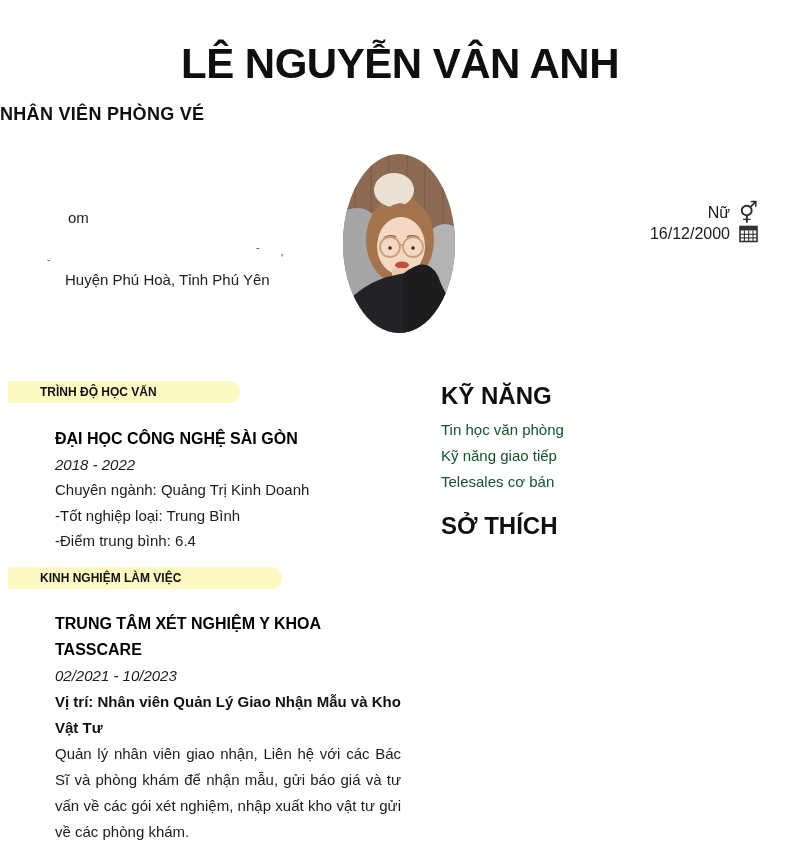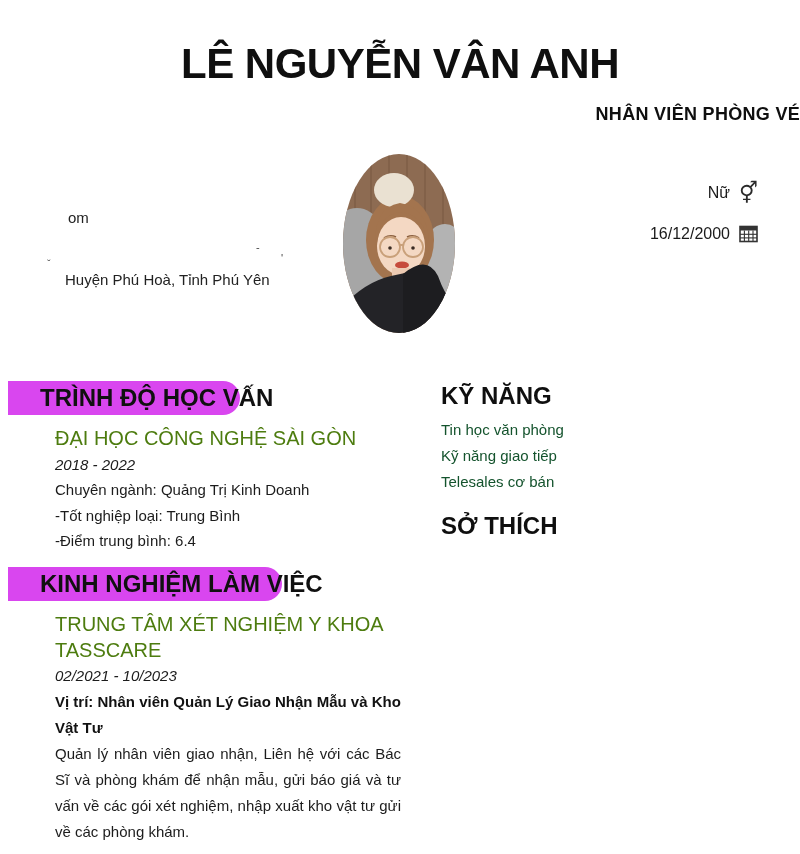--- a/index.html
+++ b/index.html
@@ -6,56 +6,56 @@
   .page {
     position:relative; width:800px; height:854px; background:#ffffff;
     font-family:"Liberation Sans","DejaVu Sans",sans-serif; color:#1e1e1e;
     overflow:hidden;
   }
   .name {
     position:absolute; top:40px; left:0; right:0; text-align:center;
     font-size:42px; font-weight:700; letter-spacing:-0.5px; color:#0f0f0f;
   }
   .jobtitle {
-    position:absolute; top:104px; left:0; right:0; text-align:right;
+    position:absolute; top:104px; left:0; right:0; text-align:left;
     font-size:18px; font-weight:700; letter-spacing:0.3px; color:#0f0f0f;
   }
   .photo {
     position:absolute; left:343px; top:154px; width:112px; height:179px;
     border-radius:50%; overflow:hidden;
   }
   .frag-om { position:absolute; left:68px; top:209px; font-size:15px; color:#222; }
   .addr    { position:absolute; left:65px; top:271px; font-size:15px; color:#222; }
   .art-1   { position:absolute; left:47px;  top:258px; font-size:11px; color:#444; }
   .art-2   { position:absolute; left:256px; top:241px; font-size:11px; color:#444; }
   .art-3   { position:absolute; left:281px; top:252px; font-size:11px; color:#444; }
   .row-gender, .row-dob {
     position:absolute; right:42px; display:flex; align-items:center; gap:9px;
     font-size:16px; font-weight:500; color:#1b1b1b;
   }
-  .row-gender { top:182px;margin-left:24px; }
+  .row-gender { top:202px;margin-left:24px; }
   .row-dob    { top:224px; }
   .gender-glyph { font-size:21px; line-height:21px; color:#2a2a2a; }
   .pill {
-    position:absolute; left:8px; height:34px; background:#d946ef;
+    position:absolute; left:8px; height:22px; background:#fef9c3;
     border-radius:0 18px 18px 0; display:flex; align-items:center;
     padding-left:32px; box-sizing:border-box;
-    font-size:24px; font-weight:700; color:#101010; white-space:nowrap;
+    font-size:12px; font-weight:700; color:#101010; white-space:nowrap;
   }
   .pill-edu { top:381px; width:232px; }
   .pill-exp { top:567px; width:274px; }
   .edu-block {
     position:absolute; left:55px; top:426px; width:350px;
     font-size:15px; line-height:25.5px; color:#1c1c1c;
   }
   .exp-block {
     position:absolute; left:55px; top:611px; width:346px;
     font-size:15px; line-height:26px; color:#1c1c1c;
   }
-  .b-title { font-weight:400; font-size:20px; color:#4d7c0f; }
+  .b-title { font-weight:700; font-size:16px; color:#000000; }
   .b-period { font-style:italic; }
   .b-pos { font-weight:700; color:#111; }
   .b-desc { text-align:justify; }
   .skills-h, .hobbies-h {
     position:absolute; left:441px; font-size:24px; font-weight:700; color:#0f0f0f;
   }
   .skills-h  { top:382px; }
   .hobbies-h { top:512px; }
   .skills-list {
     position:absolute; left:441px; top:417px; font-size:15px; line-height:26px; color:#14532d;

